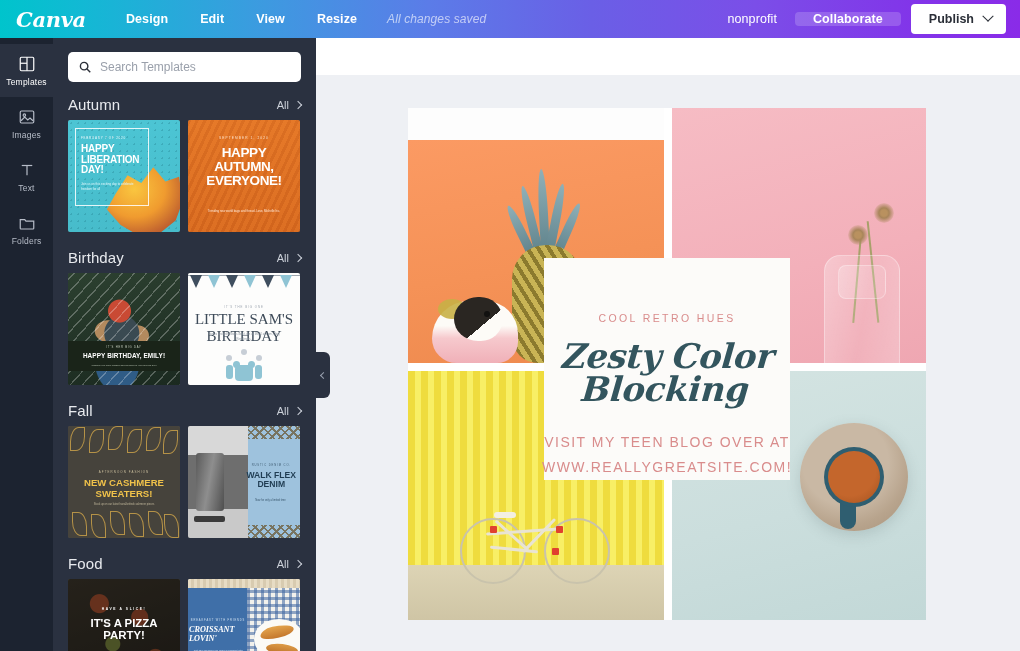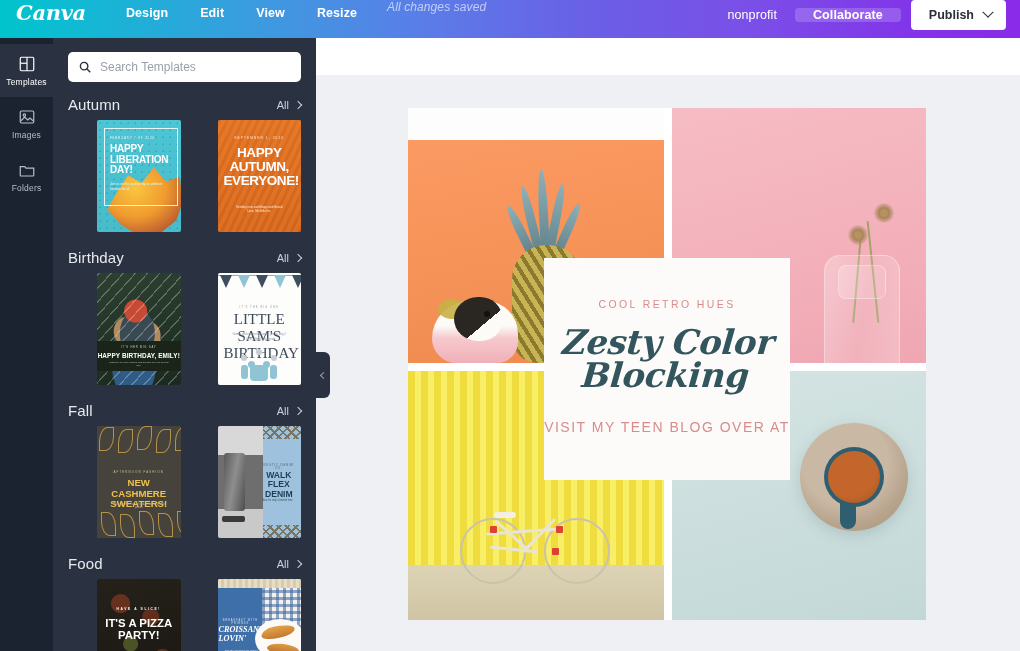--- a/index.html
+++ b/index.html
@@ -8,21 +8,21 @@
   body {
     font-family:"Liberation Sans", sans-serif;
     background:#eef0f4;
     -webkit-font-smoothing:antialiased;
   }
 
   
   #topbar{
     position:absolute; left:0; top:0; width:1020px; height:38px;
     background:linear-gradient(90deg,#00c4cc 0%, #12b9d4 8%, #3d9ae0 26%, #5b7ce8 42%, #6a5fe6 58%, #7b4ee8 74%, #8234e9 90%, #8a2be8 100%);
-    display:flex; align-items:flex-start; z-index:30;
+    display:flex; align-items:center; z-index:30;
   }
   #logo{
     margin-left:16px; font-family:"DejaVu Serif", serif; font-style:italic;
     font-size:21px; color:#fff; font-weight:700; letter-spacing:-.3px;
     user-select:none;
   }
   .menu-group{ display:flex; align-items:center; margin-left:24px; }
   .menu-item{
     color:#fff; font-size:12.5px; font-weight:600; padding:6px 16px;
     border-radius:3px; cursor:pointer; letter-spacing:.1px;
@@ -87,21 +87,21 @@
   .cat-title{ color:#e8eaee; font-size:15px; letter-spacing:.1px; }
   .cat-all{ display:flex; align-items:center; gap:6px; cursor:pointer; }
   .cat-all-label{ color:#cdd2da; font-size:11px; }
   .chev-right{
     width:6px; height:6px; border-right:1.4px solid #cdd2da; border-top:1.4px solid #cdd2da;
     transform:rotate(45deg);
   }
   .thumbs{ display:flex; gap:8px; padding-bottom:11px; }
   .thumb{
     width:112px; height:112px; border-radius:2px; overflow:hidden;
-    position:relative; cursor:pointer; background:#555;margin-left:29px;
+    position:relative; cursor:pointer; background:#555;
   }
 
   
   .tp-inner{ position:absolute; inset:0; }
 
   
   .t-lib{ background:linear-gradient(180deg,#4cc5d4 0%,#47bccb 100%); }
   .t-lib .tree{
     position:absolute; right:-6px; bottom:-4px; width:86px; height:78px;
     background:radial-gradient(ellipse at 40% 40%, #ffc63b 0%, #f59a2a 42%, #c6612a 70%, #8a3f2b 100%);
@@ -335,21 +335,21 @@
     background:#2f5e70; border-radius:50%; }
   .cup-in{ position:absolute; left:156px; top:80px; width:52px; height:52px;
     background:radial-gradient(circle at 42% 36%, #c4662c 0 58%, #a2521f 100%); border-radius:50%; }
   .handle{ position:absolute; left:168px; top:132px; width:16px; height:26px;
     background:#2f5e70; border-radius:0 0 8px 8px; }
 
   
   #text-card{
     position:absolute; left:136px; top:150px; width:246px; height:222px;
     background:#fcfbf9; z-index:6;
-    display:flex; flex-direction:column; align-items:center; justify-content:center;
+    display:flex; flex-direction:column; align-items:center; justify-content:flex-end;
   }
   #card-eyebrow{
     font-size:10.5px; letter-spacing:2.4px; color:#d98c8c; font-weight:400;
   }
   #card-title{
     margin-top:16px; text-align:center; color:#33555e;
     font-family:"DejaVu Serif", serif; font-style:italic; font-weight:700;
     font-size:34px; line-height:.96; letter-spacing:-.4px;
     transform:skewX(-5deg);
   }
@@ -393,20 +393,27 @@
 
   <div class="rail-item">
     <svg class="rail-icon" viewBox="0 0 24 24" fill="none" stroke="currentColor" stroke-width="1.6">
       <rect x="3" y="4" width="18" height="16" rx="1.6"></rect>
         <circle cx="8.5" cy="9.5" r="1.6"></circle>
         <path d="M4 17l5-5 4 4 3-2.5 4 3.5"></path>
     </svg>
     <span class="rail-label">Images</span>
   </div>
 
+  <div class="rail-item">
+    <svg class="rail-icon" viewBox="0 0 24 24" fill="none" stroke="currentColor" stroke-width="1.6">
+      <line x1="5" y1="6" x2="19" y2="6"></line>
+        <line x1="12" y1="6" x2="12" y2="19"></line>
+    </svg>
+    <span class="rail-label">Text</span>
+  </div>
 
 
   <div class="rail-item">
     <svg class="rail-icon" viewBox="0 0 24 24" fill="none" stroke="currentColor" stroke-width="1.6">
       <path d="M3 7.5h6l1.6 2H21v9.5a1 1 0 01-1 1H4a1 1 0 01-1-1z"></path>
     </svg>
     <span class="rail-label">Folders</span>
   </div>
 
 </div>
@@ -645,17 +652,18 @@
     </div>
 
     <div id="text-card">
       <div id="card-eyebrow">COOL RETRO HUES</div>
       <div id="card-title">
         <div>Zesty Color</div>
         <div>Blocking</div>
       </div>
       <div id="card-cta">
         <div>VISIT MY TEEN BLOG OVER AT</div>
+        <div>WWW.REALLYGREATSITE.COM!</div>
       </div>
     </div>
 
   </div>
 </div>
 
 </body></html>

